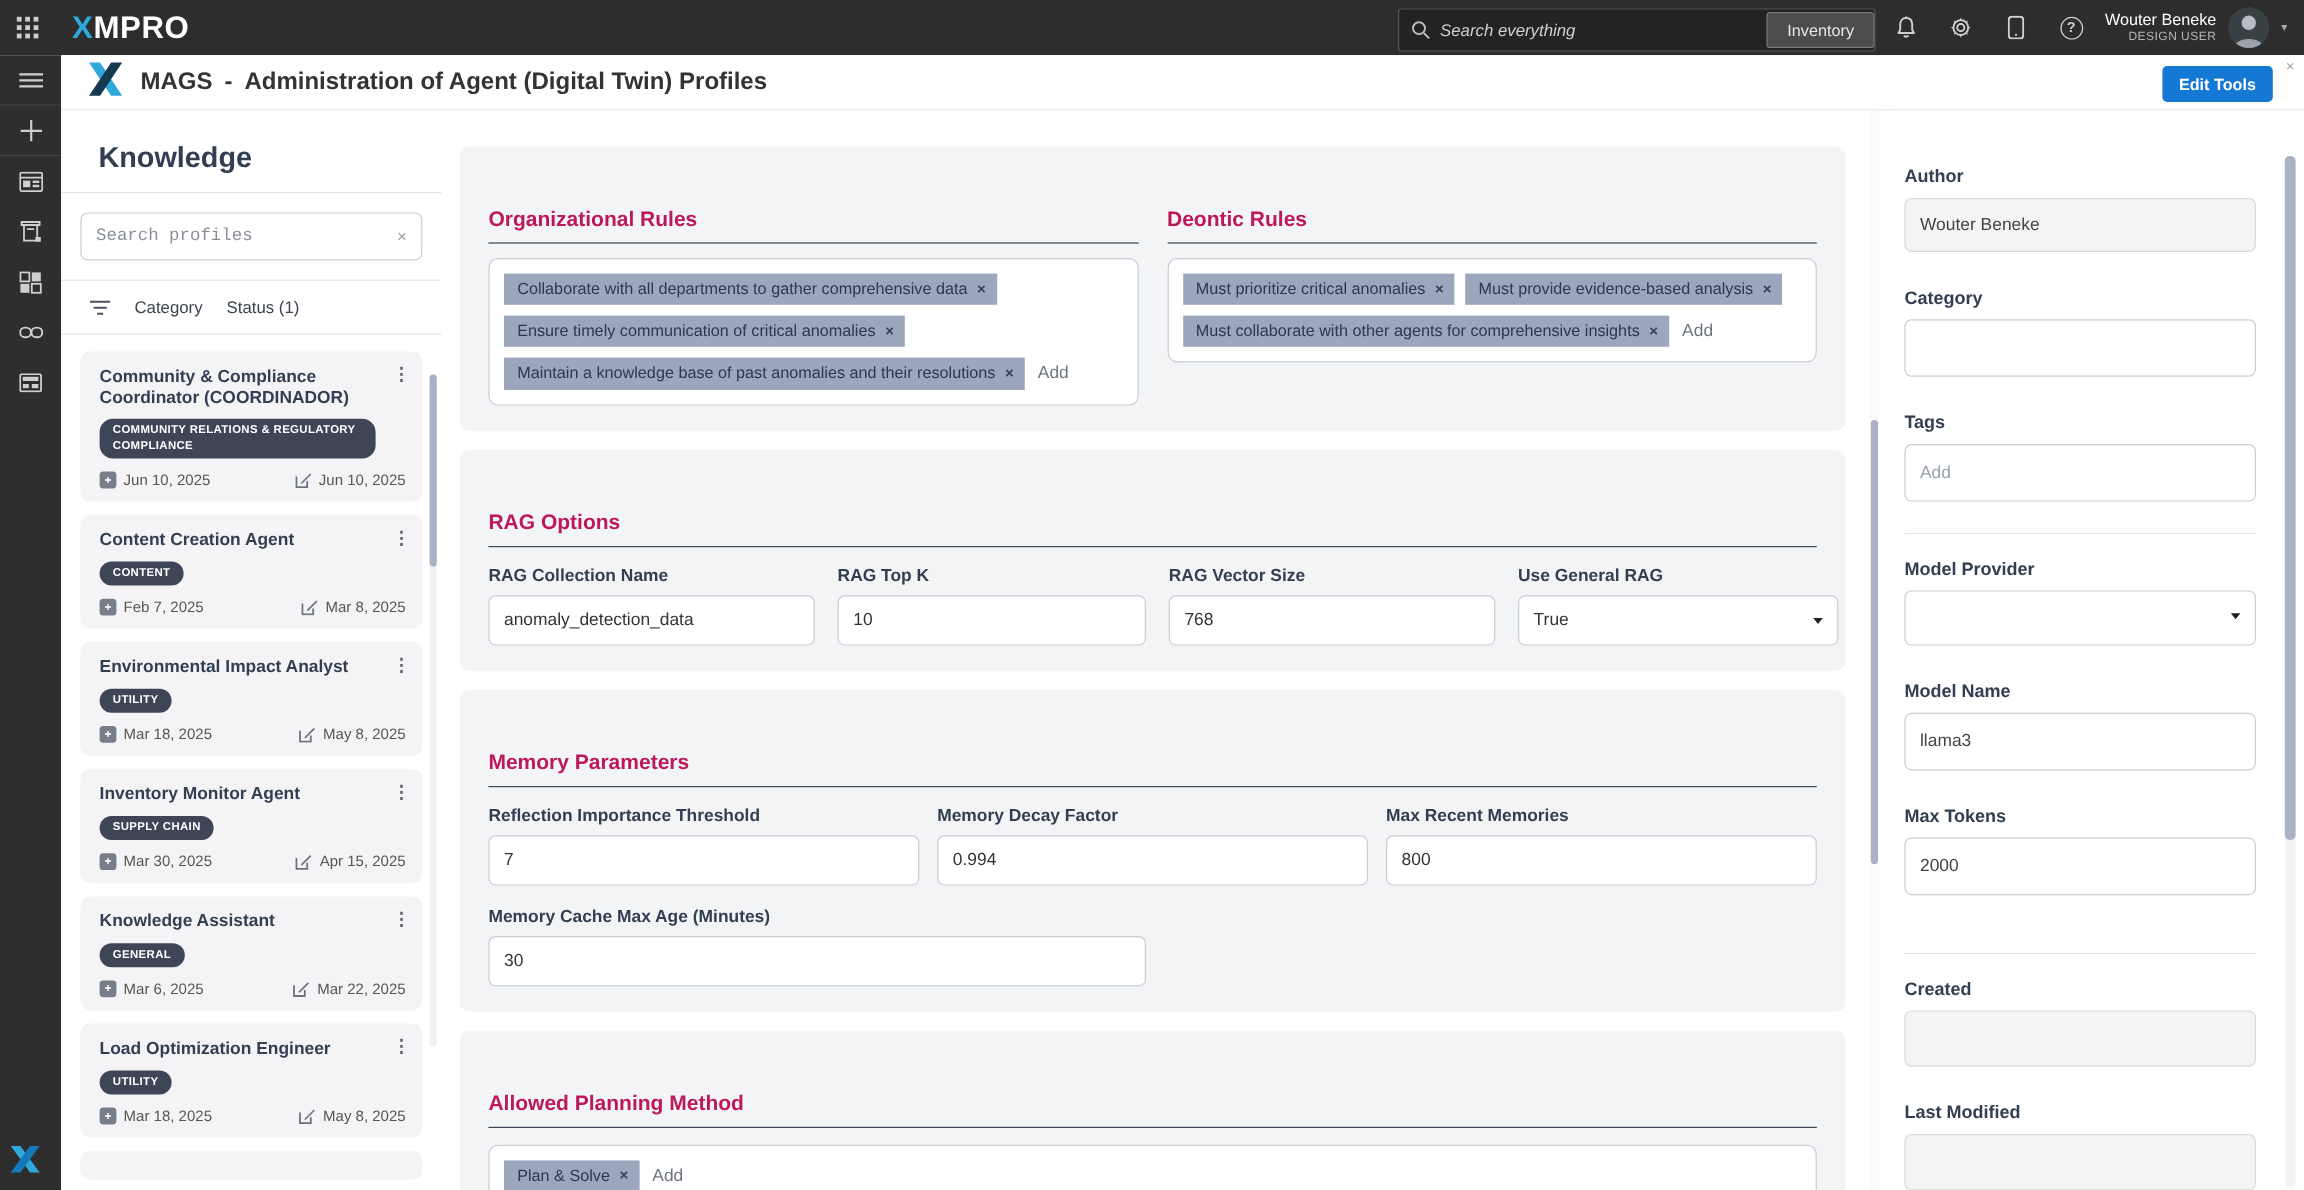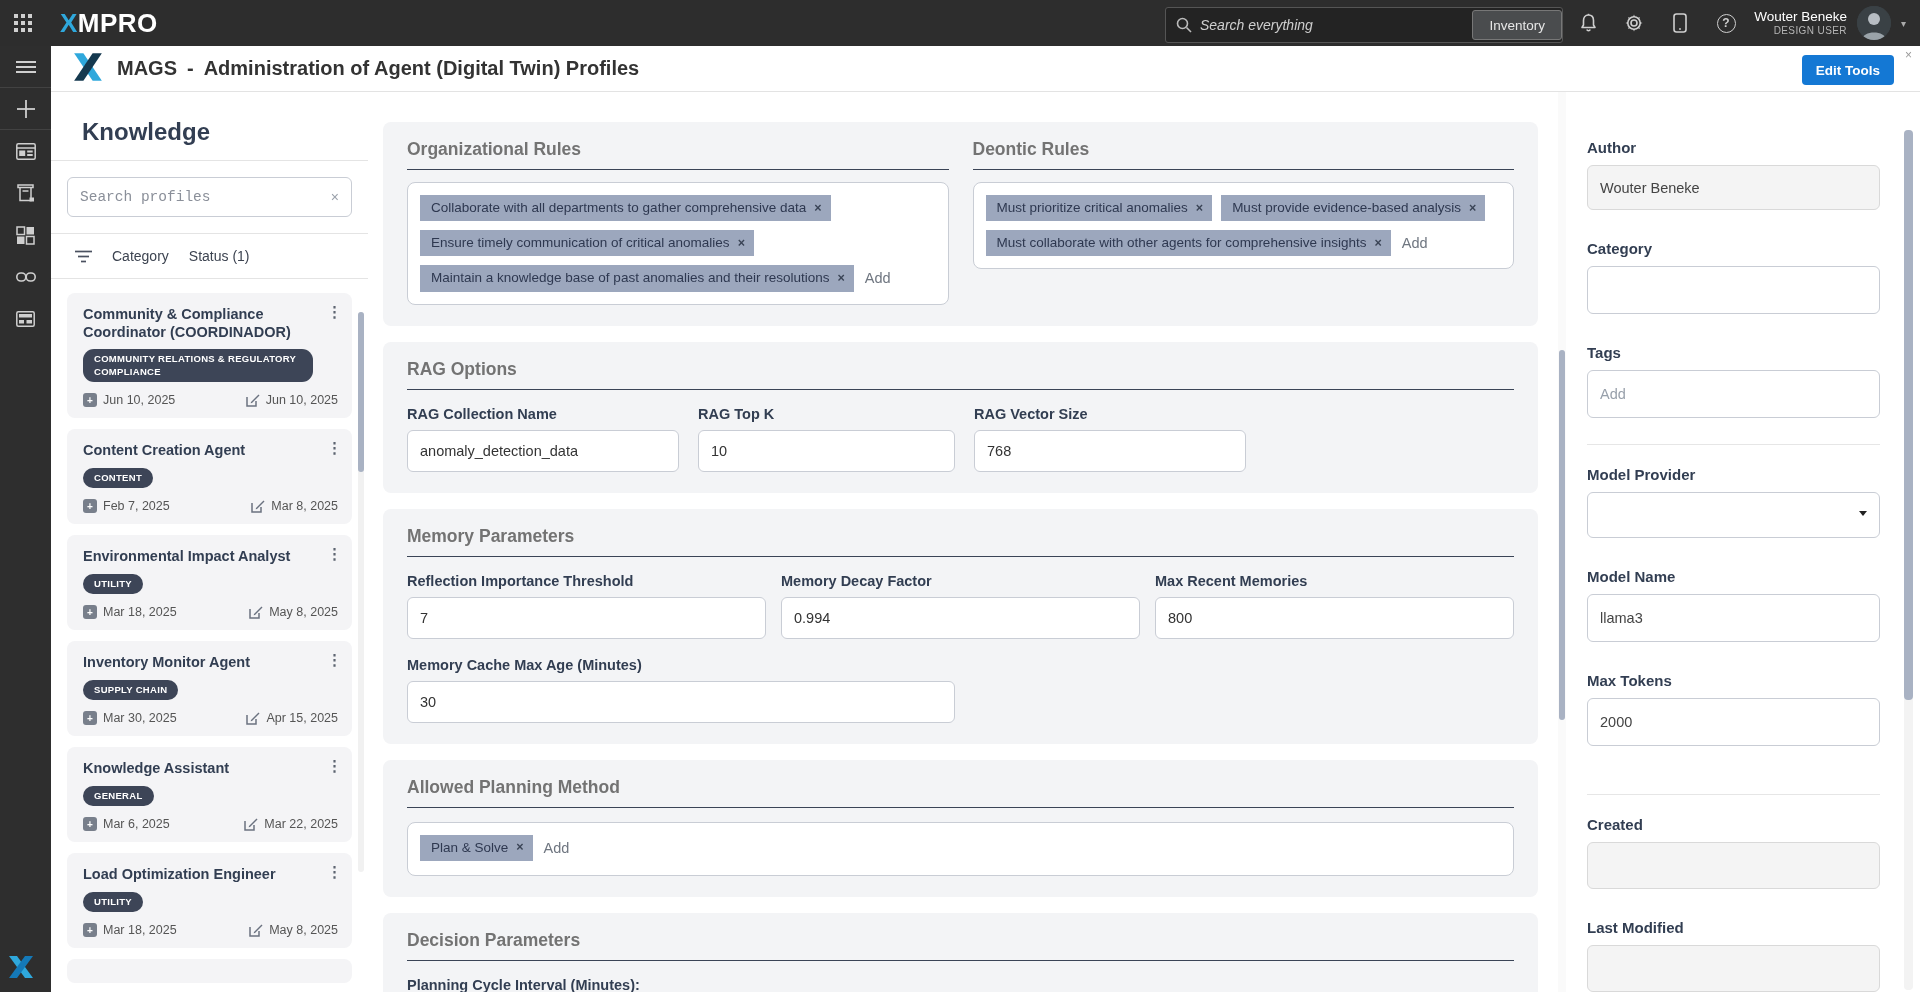--- a/index.html
+++ b/index.html
@@ -70,22 +70,22 @@
   .pdate { display:flex; align-items:center; gap:6px; }
   .mini-sq { width:14px; height:14px; background:#787f8b; border-radius:3px; color:#fff; font-size:10px;
     display:flex; align-items:center; justify-content:center; font-weight:bold; }
   .panel-scroll { position:absolute; right:4px; top:220px; width:6px; height:560px; border-radius:3px; background:#f1f1f1; }
   .panel-thumb { position:absolute; left:0; top:0; width:6px; height:160px; border-radius:3px; background:#a9b2c3; }
 
   
   .main { position:absolute; left:368px; top:92px; width:1190px; height:900px; background:#fff;
     padding:30px 20px 0 15px; }
   .section { background:#f3f4f6; border-radius:8px; padding:17px 24px 21px 24px; margin-bottom:16px; }
-  .sec-title { font-size:17.5px; font-weight:bold; color:#737373; padding-bottom:9px;
-    border-bottom:1.5px solid #3a4456; }
+  .sec-title { font-size:17.5px; font-weight:bold; color:#be185d; padding-bottom:9px;
+    border-bottom:1.5px solid #3a4456;margin-top:33px; }
   .rules-grid { display:grid; grid-template-columns:1fr 1fr; gap:24px; }
   .tagbox { background:#fff; border:1px solid #c9cdd5; border-radius:8px; padding:12px; margin-top:12px;
     display:flex; flex-wrap:wrap; gap:9px; align-items:flex-start; align-content:flex-start; }
   .pill { background:#9ca7bd; border-radius:0; padding:5px 9px 5px 11px; font-size:13.5px; color:#2e3850;
     display:inline-flex; align-items:center; gap:8px; line-height:1.2; }
   .pill-x { cursor:pointer; font-size:12.5px; font-weight:bold; color:#3a4456; }
   .add-link { color:#6f7680; font-size:14.5px; padding:5px 2px; cursor:pointer; }
   .org-box { min-height:97px; }
   .deo-box { min-height:70px; }
 
@@ -472,20 +472,26 @@
           <input class="tinput" type="text" value="anomaly_detection_data" style="">
         </div>
         <div>
           <div class="field-label">RAG Top K</div>
           <input class="tinput" type="text" value="10" style="">
         </div>
         <div>
           <div class="field-label">RAG Vector Size</div>
           <input class="tinput" type="text" value="768" style="">
         </div>
+        <div>
+          <div class="field-label">Use General RAG</div>
+          <div class="fake-select">
+              <span>True</span>
+            </div>
+        </div>
       </div>
     </div>
 
     <div class="section">
       <div class="sec-title">Memory Parameters</div>
       <div class="mem-grid1">
         <div>
           <div class="field-label">Reflection Importance Threshold</div>
           <input class="tinput" type="text" value="7" style="">
         </div>

